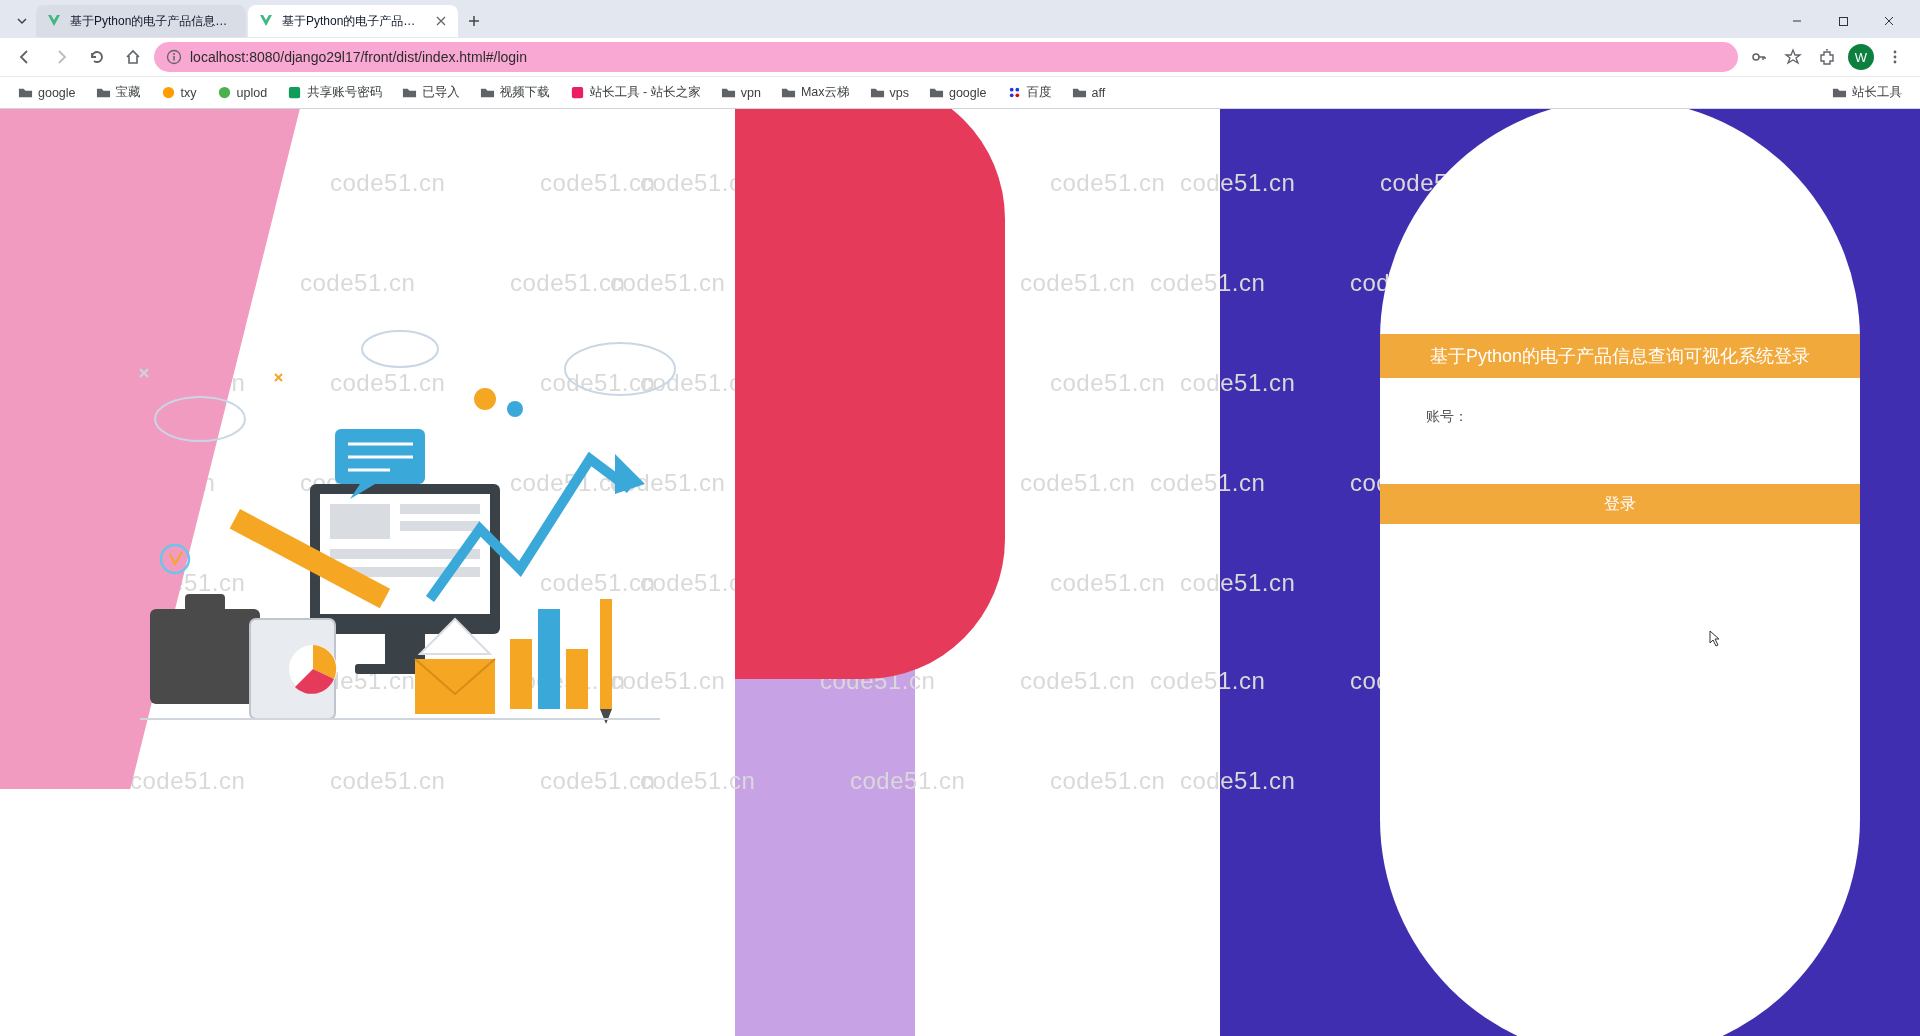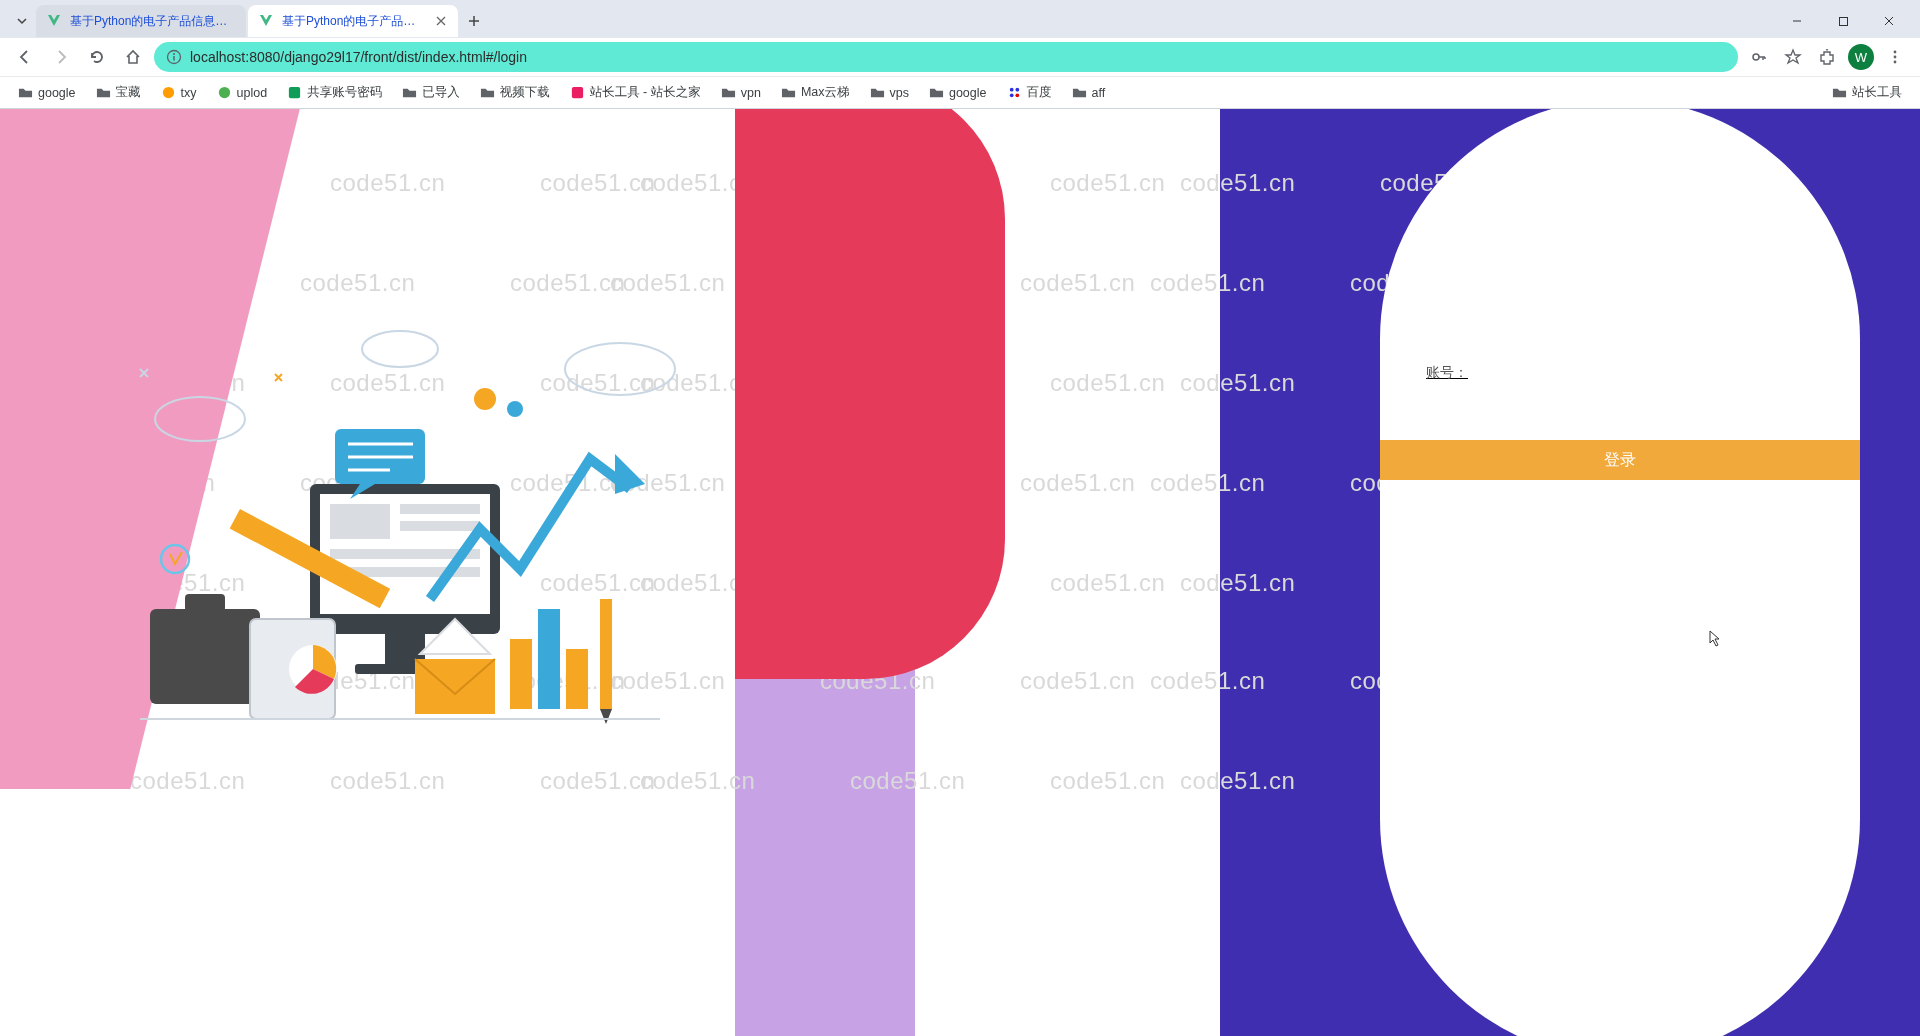--- a/index.html
+++ b/index.html
@@ -2,33 +2,33 @@
 <html><head>
 <meta charset="utf-8">
 <style>
 * { margin: 0; padding: 0; box-sizing: border-box; font-family: "Microsoft YaHei", Arial, sans-serif; }
 body { width: 1920px; height: 1036px; overflow: hidden; background: #fff; }
 
 
 .browser-chrome { background: #e3e8f0; border-bottom: 1px solid #d0d5dd; }
 .tab-bar { display: flex; align-items: center; height: 38px; padding: 4px 8px 0; gap: 0; }
 .tab-dropdown { width: 28px; height: 28px; display: flex; align-items: center; justify-content: center; color: #444; cursor: pointer; }
-.tab { display: flex; align-items: center; gap: 8px; padding: 6px 10px; background: #d9dee6; border-radius: 8px 8px 0 0; height: 32px; min-width: 180px; max-width: 210px; font-size: 12px; color: #1d4ed8; margin-right: 2px; position: relative; }
+.tab { display: flex; align-items: center; gap: 8px; padding: 6px 10px; background: #d9dee6; border-radius: 8px 8px 0 0; height: 32px; min-width: 180px; max-width: 210px; font-size: 12px; color: #0f172a; margin-right: 2px; position: relative; }
 .tab.active { background: #fff; }
 .tab .favicon { width: 16px; height: 16px; flex-shrink: 0; }
 .tab .tab-title { white-space: nowrap; overflow: hidden; text-overflow: ellipsis; flex: 1; }
 .tab .tab-close { width: 14px; height: 14px; color: #666; flex-shrink: 0; cursor: pointer; }
 .new-tab { width: 28px; height: 28px; display: flex; align-items: center; justify-content: center; color: #444; cursor: pointer; border-radius: 50%; }
 .window-controls { margin-left: auto; display: flex; gap: 0; }
 .win-btn { width: 46px; height: 32px; display: flex; align-items: center; justify-content: center; color: #333; cursor: pointer; }
 
 .addr-bar { display: flex; align-items: center; height: 38px; padding: 4px 10px; gap: 6px; background: #fff; }
 .nav-btn { width: 30px; height: 30px; display: flex; align-items: center; justify-content: center; color: #5f6368; border-radius: 50%; cursor: pointer; }
 .nav-btn.disabled { color: #bbb; }
-.url-box { flex: 1; display: flex; align-items: center; height: 30px; background: #5eead4; border-radius: 15px; padding: 0 12px; gap: 8px; font-size: 14px; color: #5f6368; }
+.url-box { flex: 1; display: flex; align-items: center; height: 30px; background: #f9a8d4; border-radius: 15px; padding: 0 12px; gap: 8px; font-size: 14px; color: #5f6368; }
 .url-box .info-icon { width: 16px; height: 16px; color: #5f6368; }
 .url-text { color: #2c2c2c; }
 .addr-icons { display: flex; gap: 4px; align-items: center; }
 .addr-icon { width: 30px; height: 30px; display: flex; align-items: center; justify-content: center; color: #5f6368; cursor: pointer; border-radius: 50%; }
 .profile-badge { width: 26px; height: 26px; border-radius: 50%; background: #0d7f3f; color: #fff; display: flex; align-items: center; justify-content: center; font-size: 13px; font-weight: 500; }
 
 .bookmarks-bar { display: flex; align-items: center; height: 32px; padding: 0 10px; gap: 4px; background: #fff; border-top: 1px solid #e8eaed; font-size: 12.5px; }
 .bm-item { display: flex; align-items: center; gap: 5px; padding: 4px 8px; color: #3c4043; cursor: pointer; border-radius: 4px; white-space: nowrap; }
 .bm-folder-icon { width: 15px; height: 15px; color: #5f6368; }
 .bm-fav { width: 15px; height: 15px; }
@@ -48,21 +48,21 @@
 .bg-purple { position: absolute; right: 0; top: 0; width: 700px; height: 100%; background: #3f2fb0; z-index: 0; }
 .login-pill { position: absolute; right: 60px; top: -10px; width: 480px; height: 960px; background: #fff; border-radius: 240px; z-index: 2; }
 
 
 .illus { position: absolute; left: 120px; top: 200px; width: 560px; height: 430px; z-index: 3; }
 
 
 .login-panel { position: absolute; right: 60px; top: 225px; width: 480px; z-index: 5; }
 .login-title { background: #f2a93b; color: #fff; font-size: 18px; text-align: center; padding: 10px 0; font-weight: 400; }
 .login-form { padding: 30px 40px 20px; }
-.form-row { display: flex; align-items: flex-end; gap: 12px; margin-bottom: 28px; text-decoration: underline; }
+.form-row { display: flex; align-items: flex-end; gap: 12px; margin-bottom: 28px; }
 .form-label { width: 48px; font-size: 14px; color: #555; text-align: right; }
 .form-input { flex: 1; height: 34px; border: 1px solid #dcdfe6; border-radius: 4px; padding: 0 12px; font-size: 14px; color: #333; background: #fafbfc; outline: none; }
 .login-btn { width: 100%; height: 40px; background: #f2a93b; color: #fff; border: none; font-size: 16px; cursor: pointer; margin-top: 10px; }
 .register-link { text-align: center; margin-top: 32px; font-size: 14px; color: #606266; cursor: pointer; }
 
 
 .overlay-text { position: absolute; left: 380px; top: 326px; font-size: 38px; color: #ee2222; font-weight: 500; z-index: 10; letter-spacing: 1px; font-family: "SimSun", monospace; }
 
 
 .cursor-ind { position: absolute; right: 198px; top: 520px; z-index: 20; color: #333; }
@@ -407,20 +407,21 @@
     <rect x="480" y="290" width="12" height="110" fill="#f5a623"></rect>
     <path d="M480 400 L486 415 L492 400 Z" fill="#4a4a4a"></path>
 
     <line x1="20" y1="410" x2="540" y2="410" stroke="#cfd6dd" stroke-width="2"></line>
 
     <path d="M20 60 L28 68 M28 60 L20 68" stroke="#c9d7e4" stroke-width="2"></path>
     <path d="M155 65 L162 72 M162 65 L155 72" stroke="#f5a623" stroke-width="2"></path>
   </svg>
 
   <div class="login-panel">
+    <div class="login-title">基于Python的电子产品信息查询可视化系统登录</div>
     <div class="login-form">
       <div class="form-row">
         <span class="form-label">账号：</span>
       </div>
     </div>
     <button class="login-btn">登录</button>
   </div>
 
 
   <svg class="cursor-ind" width="18" height="22" viewBox="0 0 18 22">

